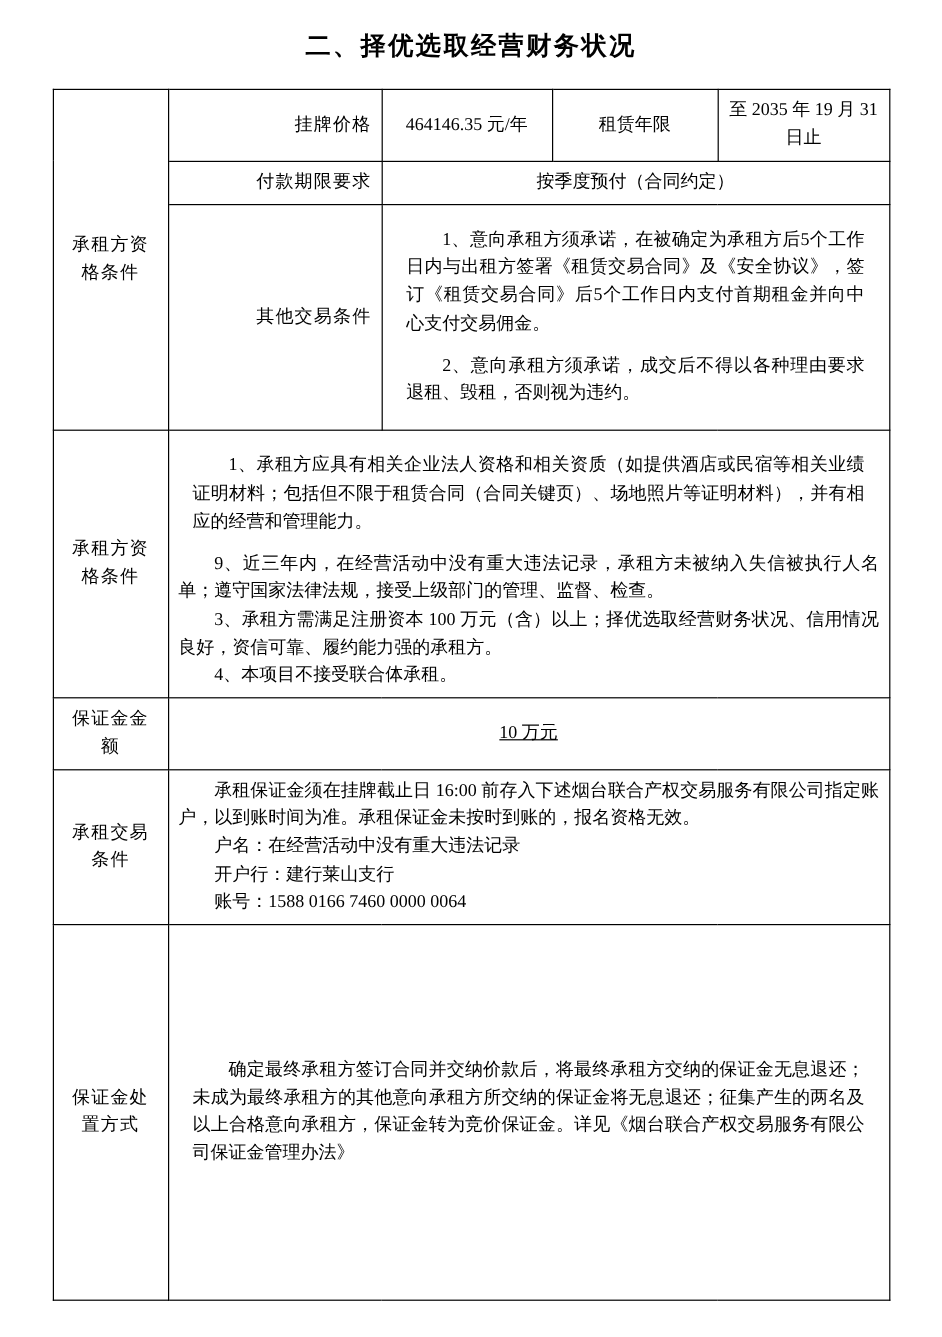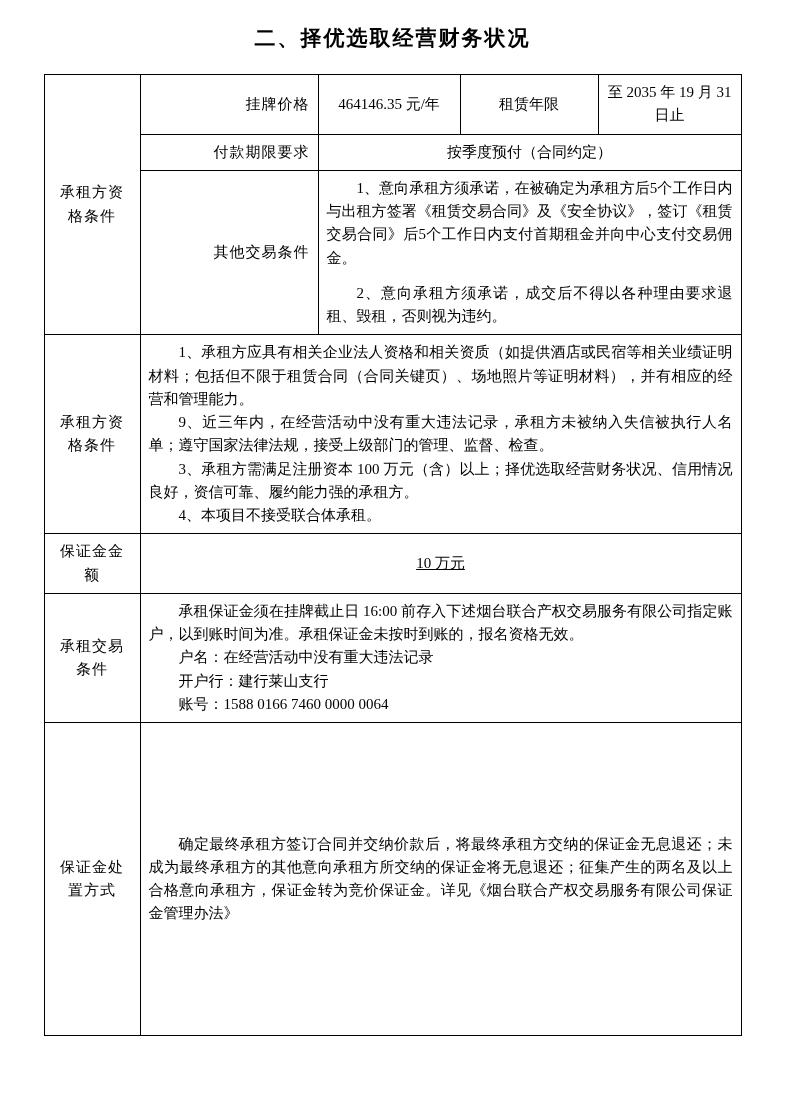--- a/index.html
+++ b/index.html
@@ -56,21 +56,21 @@
     text-align: center;
   }
   td.body {
     text-align: justify;
     text-justify: inter-ideograph;
   }
   .indent {
     text-indent: 2em;
   }
   .para {
-    margin: 0;
+    margin: 12px;
     text-indent: 2em;
   }
   .para + .para {
     margin-top: 12px;
   }
   .line {
     margin: 0;
   }
   .pay-cell {
     text-align: center;

